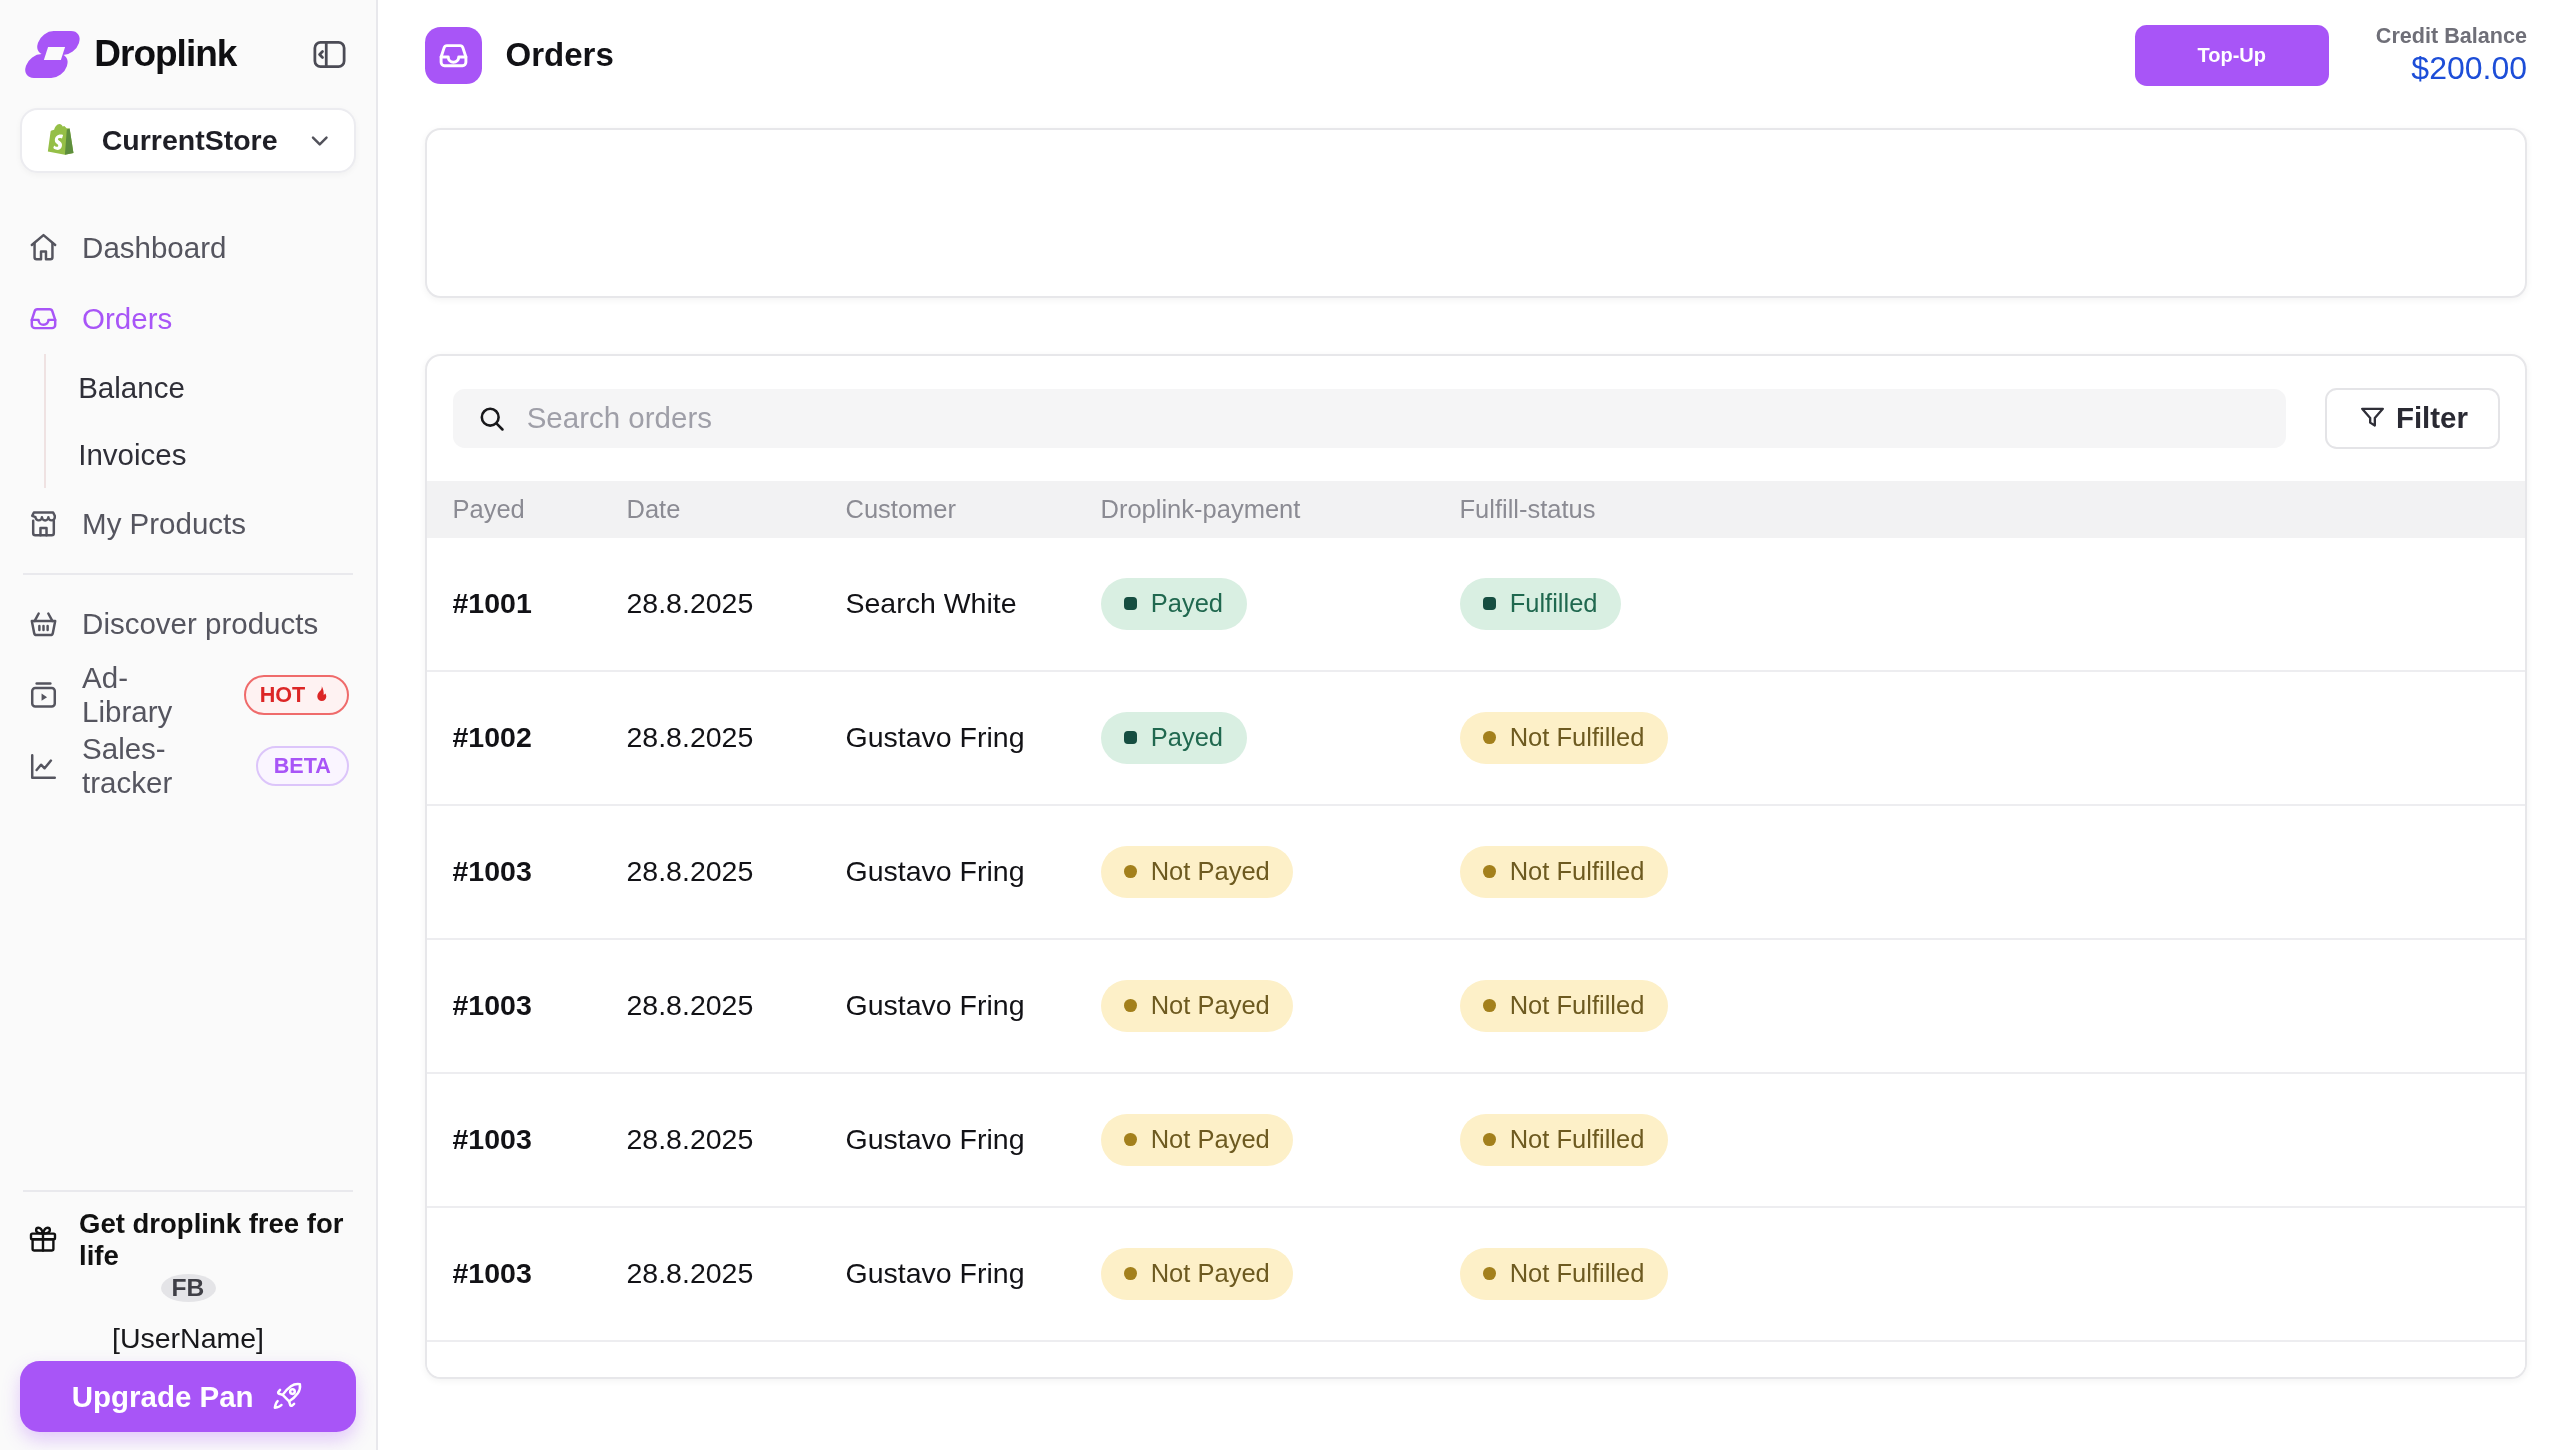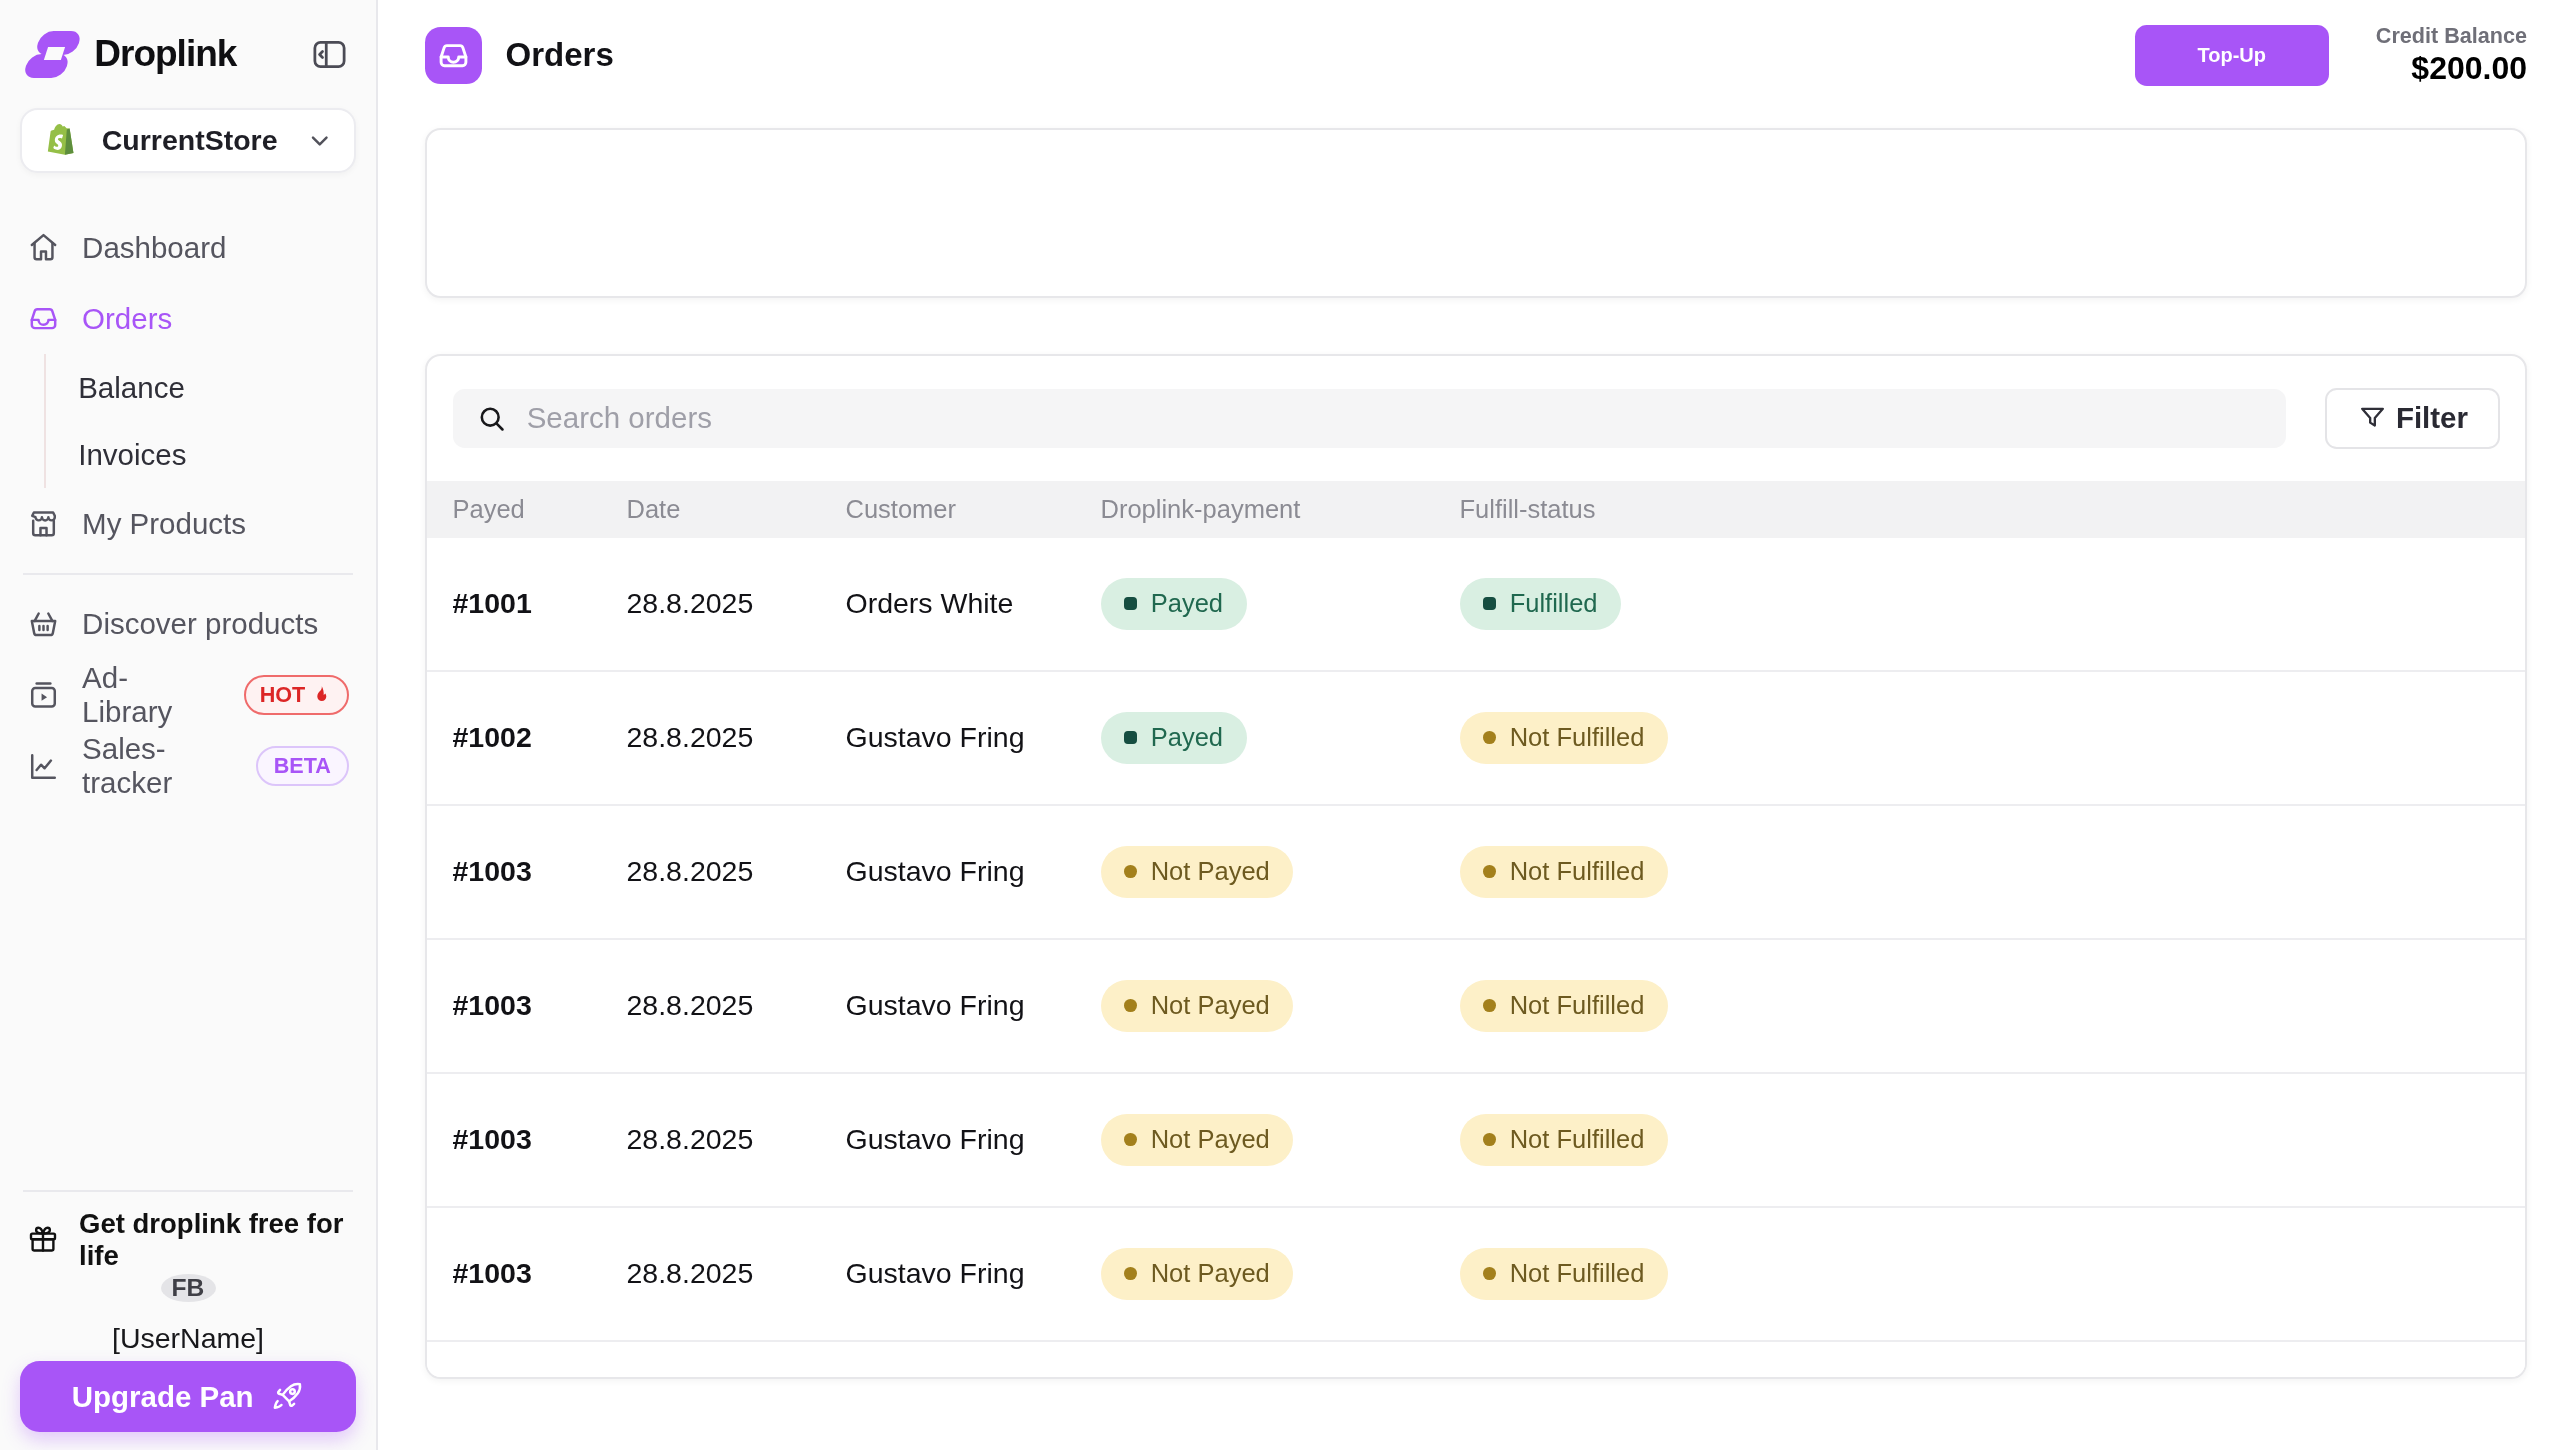--- a/index.html
+++ b/index.html
@@ -81,21 +81,21 @@
   .page-icon { width:57px; height:57px; border-radius:15.7px; background:#a855f7; color:#fff; display:flex; align-items:center; justify-content:center; }
   .page-icon svg { width:35px; height:35px; }
   .page-title { font-size:33px; font-weight:600; margin-left:23.6px; color:#121216; }
   .header-right { margin-left:auto; display:flex; align-items:center; gap:47px; }
   .topup-btn {
     width:194px; height:61px; border-radius:11.8px; background:#a855f7; color:#fff;
     font-size:20px; font-weight:700; border:none; cursor:pointer; font-family:inherit;
   }
   .credit { text-align:right; }
   .credit-label { font-size:21.6px; font-weight:700; color:#6f6f78; }
-  .credit-value { font-size:32px; font-weight:700; color:#000000; margin-top:1px; }
+  .credit-value { font-size:32px; font-weight:400; color:#1d4ed8; margin-top:1px; }
 
   .banner-card {
     margin-top:43px; height:170px;
     border:2px solid #e7e7ea; border-radius:15.7px; background:#fff;
     box-shadow:0 2px 7.9px rgba(0,0,0,.05);
   }
 
   .table-card {
     margin-top:56px; height:1025px;
     border:2px solid #e7e7ea; border-radius:15.7px; background:#fff;
@@ -346,21 +346,21 @@
       <span class="th">Date</span>
       <span class="th">Customer</span>
       <span class="th">Droplink-payment</span>
       <span class="th">Fulfill-status</span>
     </div>
 
     <div>
   <div class="grid-cols trow">
     <span class="td order">#1001</span>
     <span class="td">28.8.2025</span>
-    <span class="td">Orders White</span>
+    <span class="td">Search White</span>
     <span class="td">
       <span class="badge green">
         <span class="dot"></span>
         <span class="badge-label">Payed</span>
       </span>
     </span>
     <span class="td">
       <span class="badge green">
         <span class="dot"></span>
         <span class="badge-label">Fulfilled</span>

